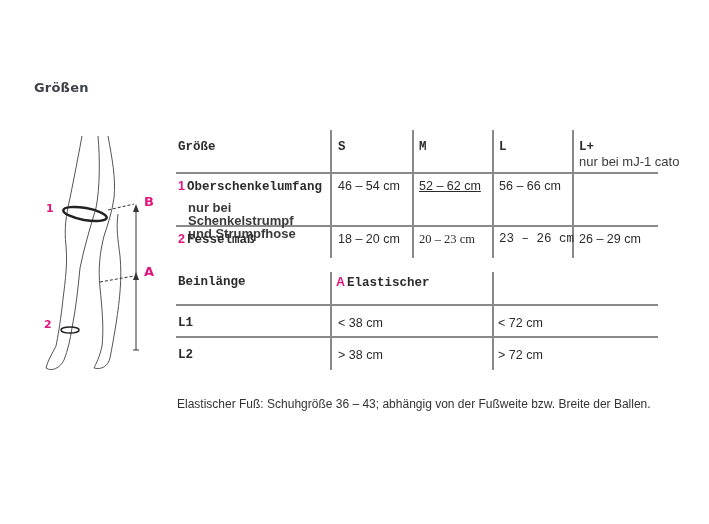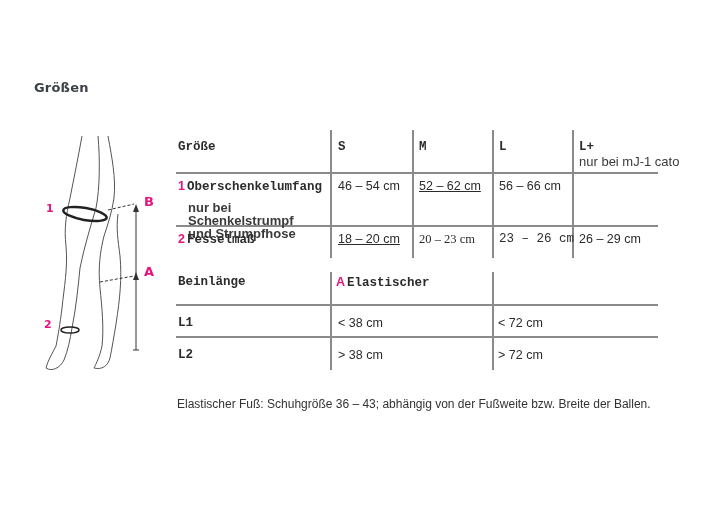--- a/index.html
+++ b/index.html
@@ -73,21 +73,21 @@
     <span>nur bei Schenkelstrumpf und Strumpfhose</span>
   </div>
   <div class="cell" style="left:162px; top:49px;">46 – 54 cm</div>
   <div class="cell" style="left:243px; top:49px;text-decoration:underline;">52 – 62 cm</div>
   <div class="cell" style="left:323px; top:49px;">56 – 66 cm</div>
   <div class="cell" style="left:403px; top:49px;"></div>
 
   <div class="cell" style="left:2px; top:102px;">
     <span class="num">2</span><span class="b">Fesselmaß</span>
   </div>
-  <div class="cell" style="left:162px; top:102px;text-decoration:underline;">18 – 20 cm</div>
+  <div class="cell" style="left:162px; top:102px;">18 – 20 cm</div>
   <div class="cell" style="left:243px; top:102px;font-family:Liberation Serif, serif;">20 – 23 cm</div>
   <div class="cell" style="left:323px; top:102px;font-family:Liberation Mono, monospace;">23 – 26 cm</div>
   <div class="cell" style="left:403px; top:102px;">26 – 29 cm</div>
 </div>
 
 <div class="tbl" style="top:272px; width:482px; height:98px;">
   <div class="vline" style="left:154px; top:0; height:98px;"></div>
   <div class="vline" style="left:316px; top:0; height:98px;"></div>
   <div class="hline" style="top:32px;"></div>
   <div class="hline" style="top:64px;"></div>

